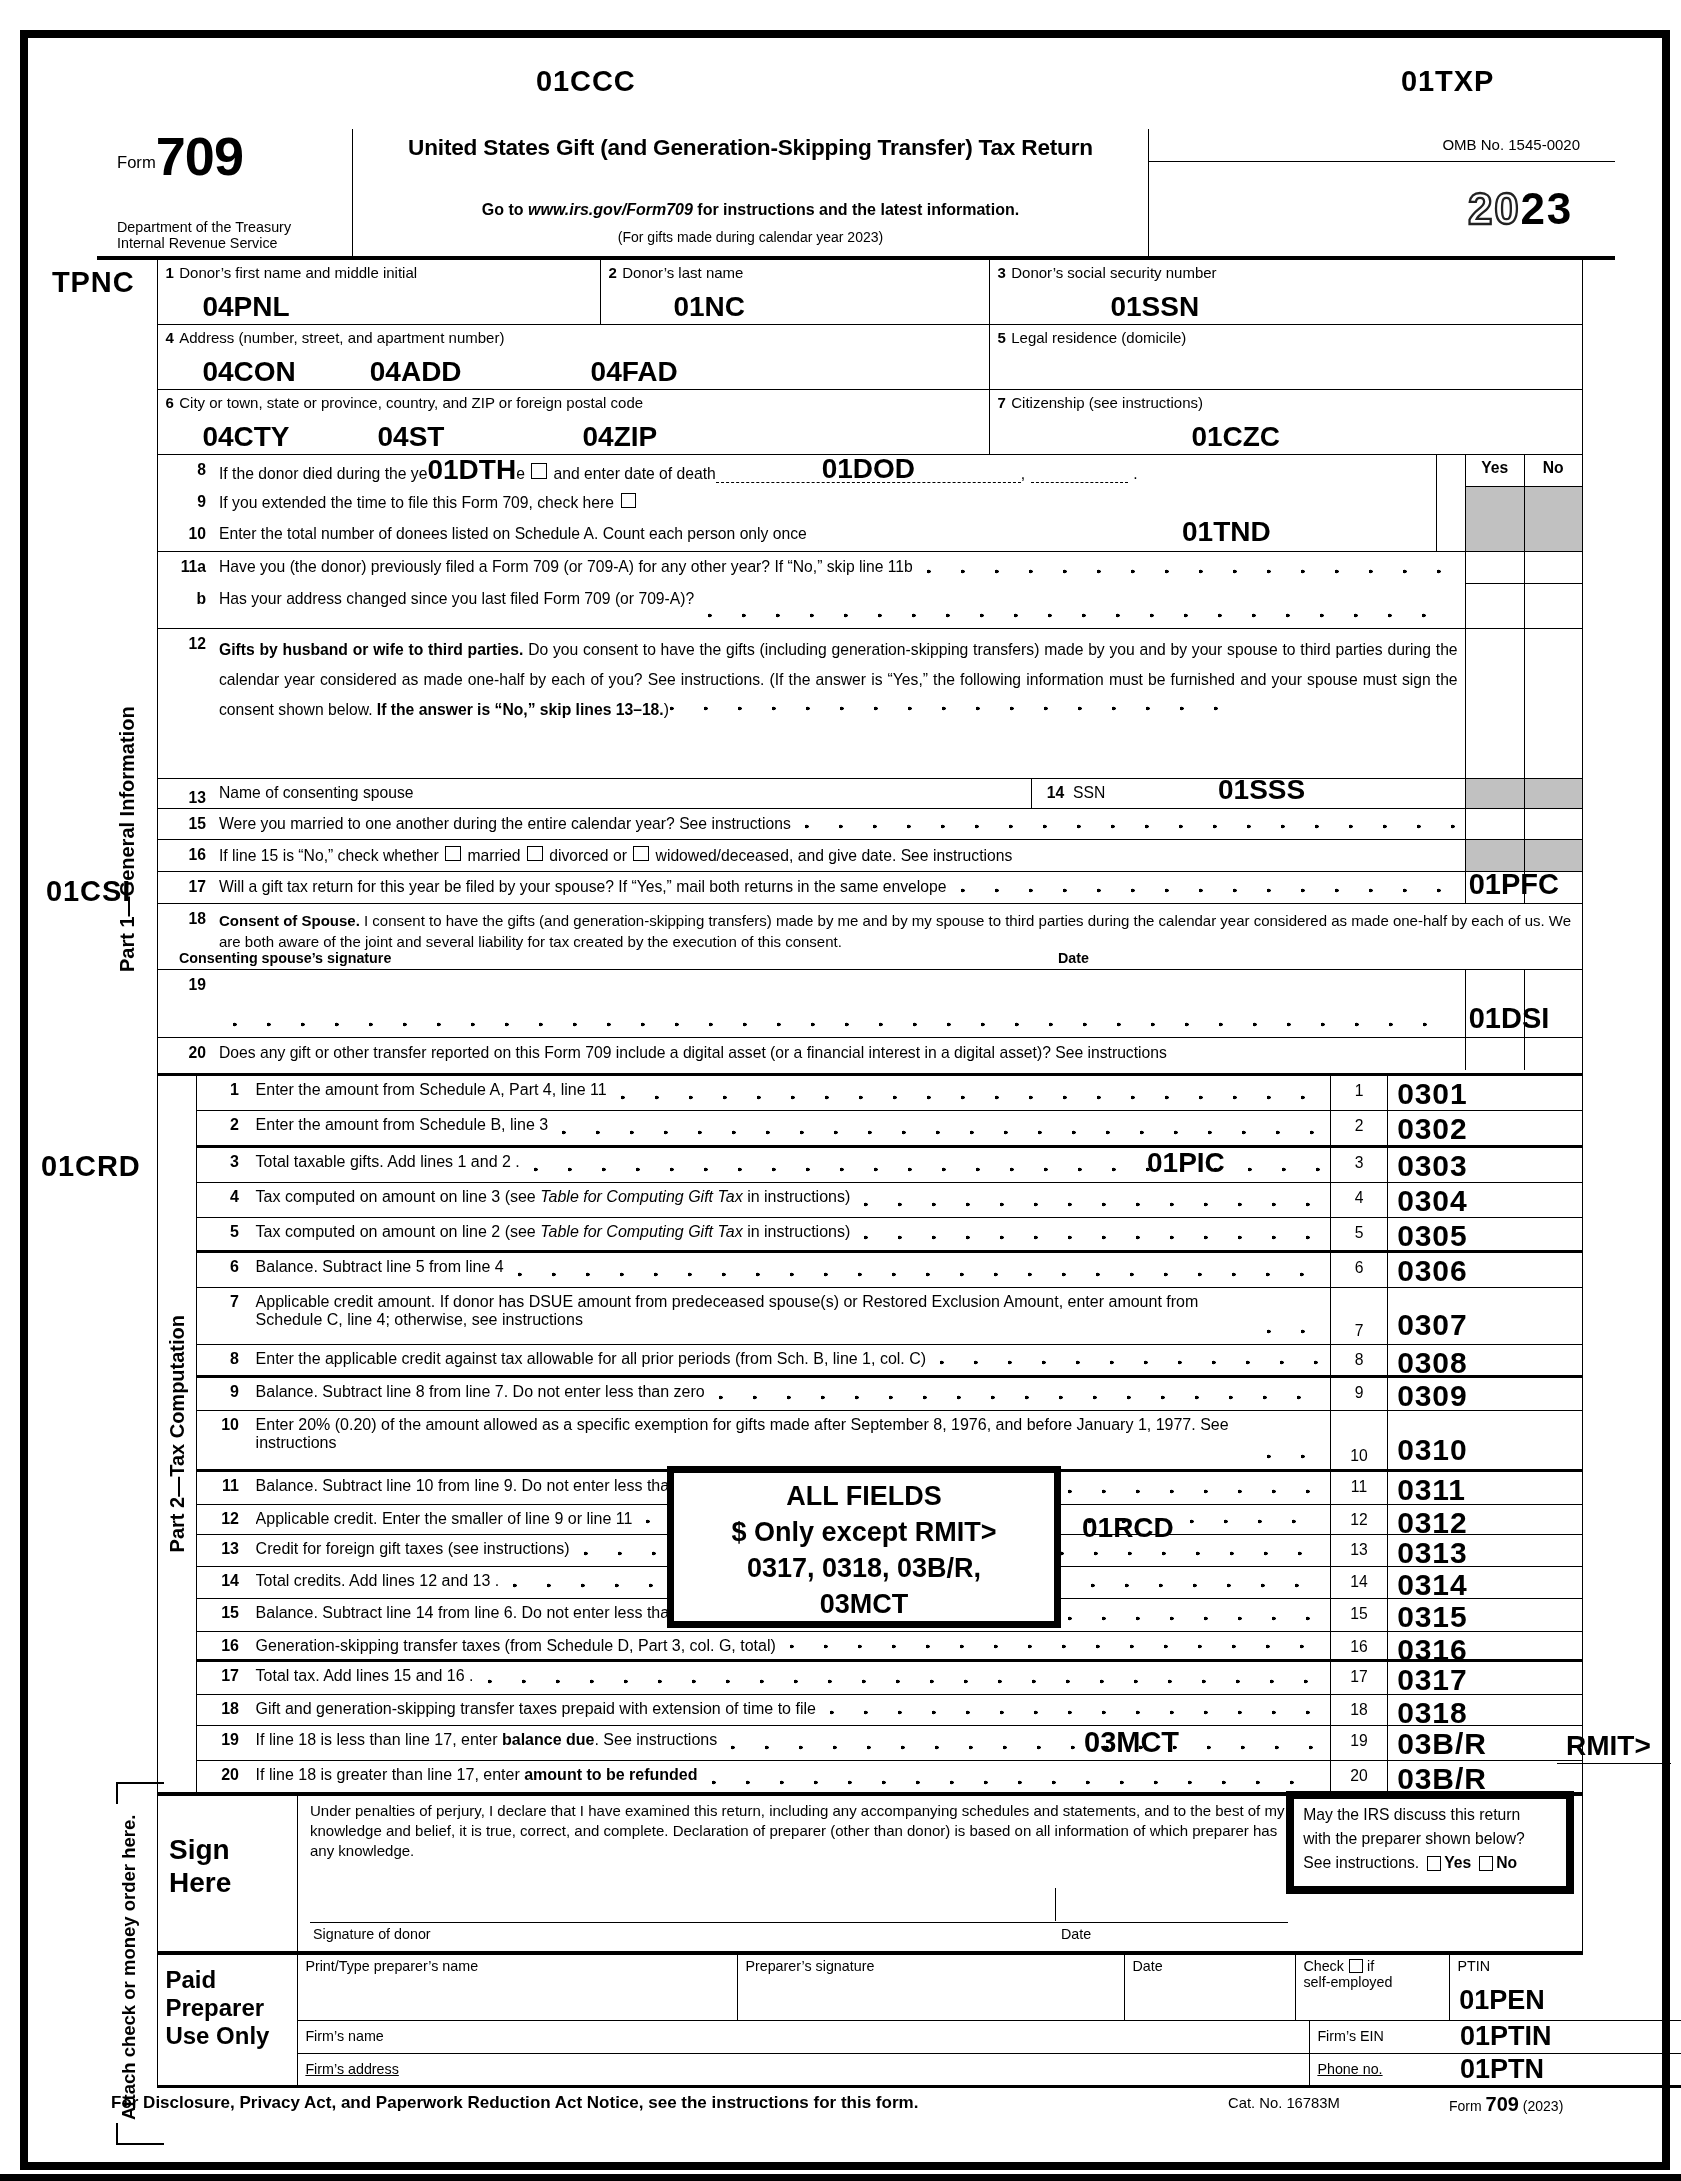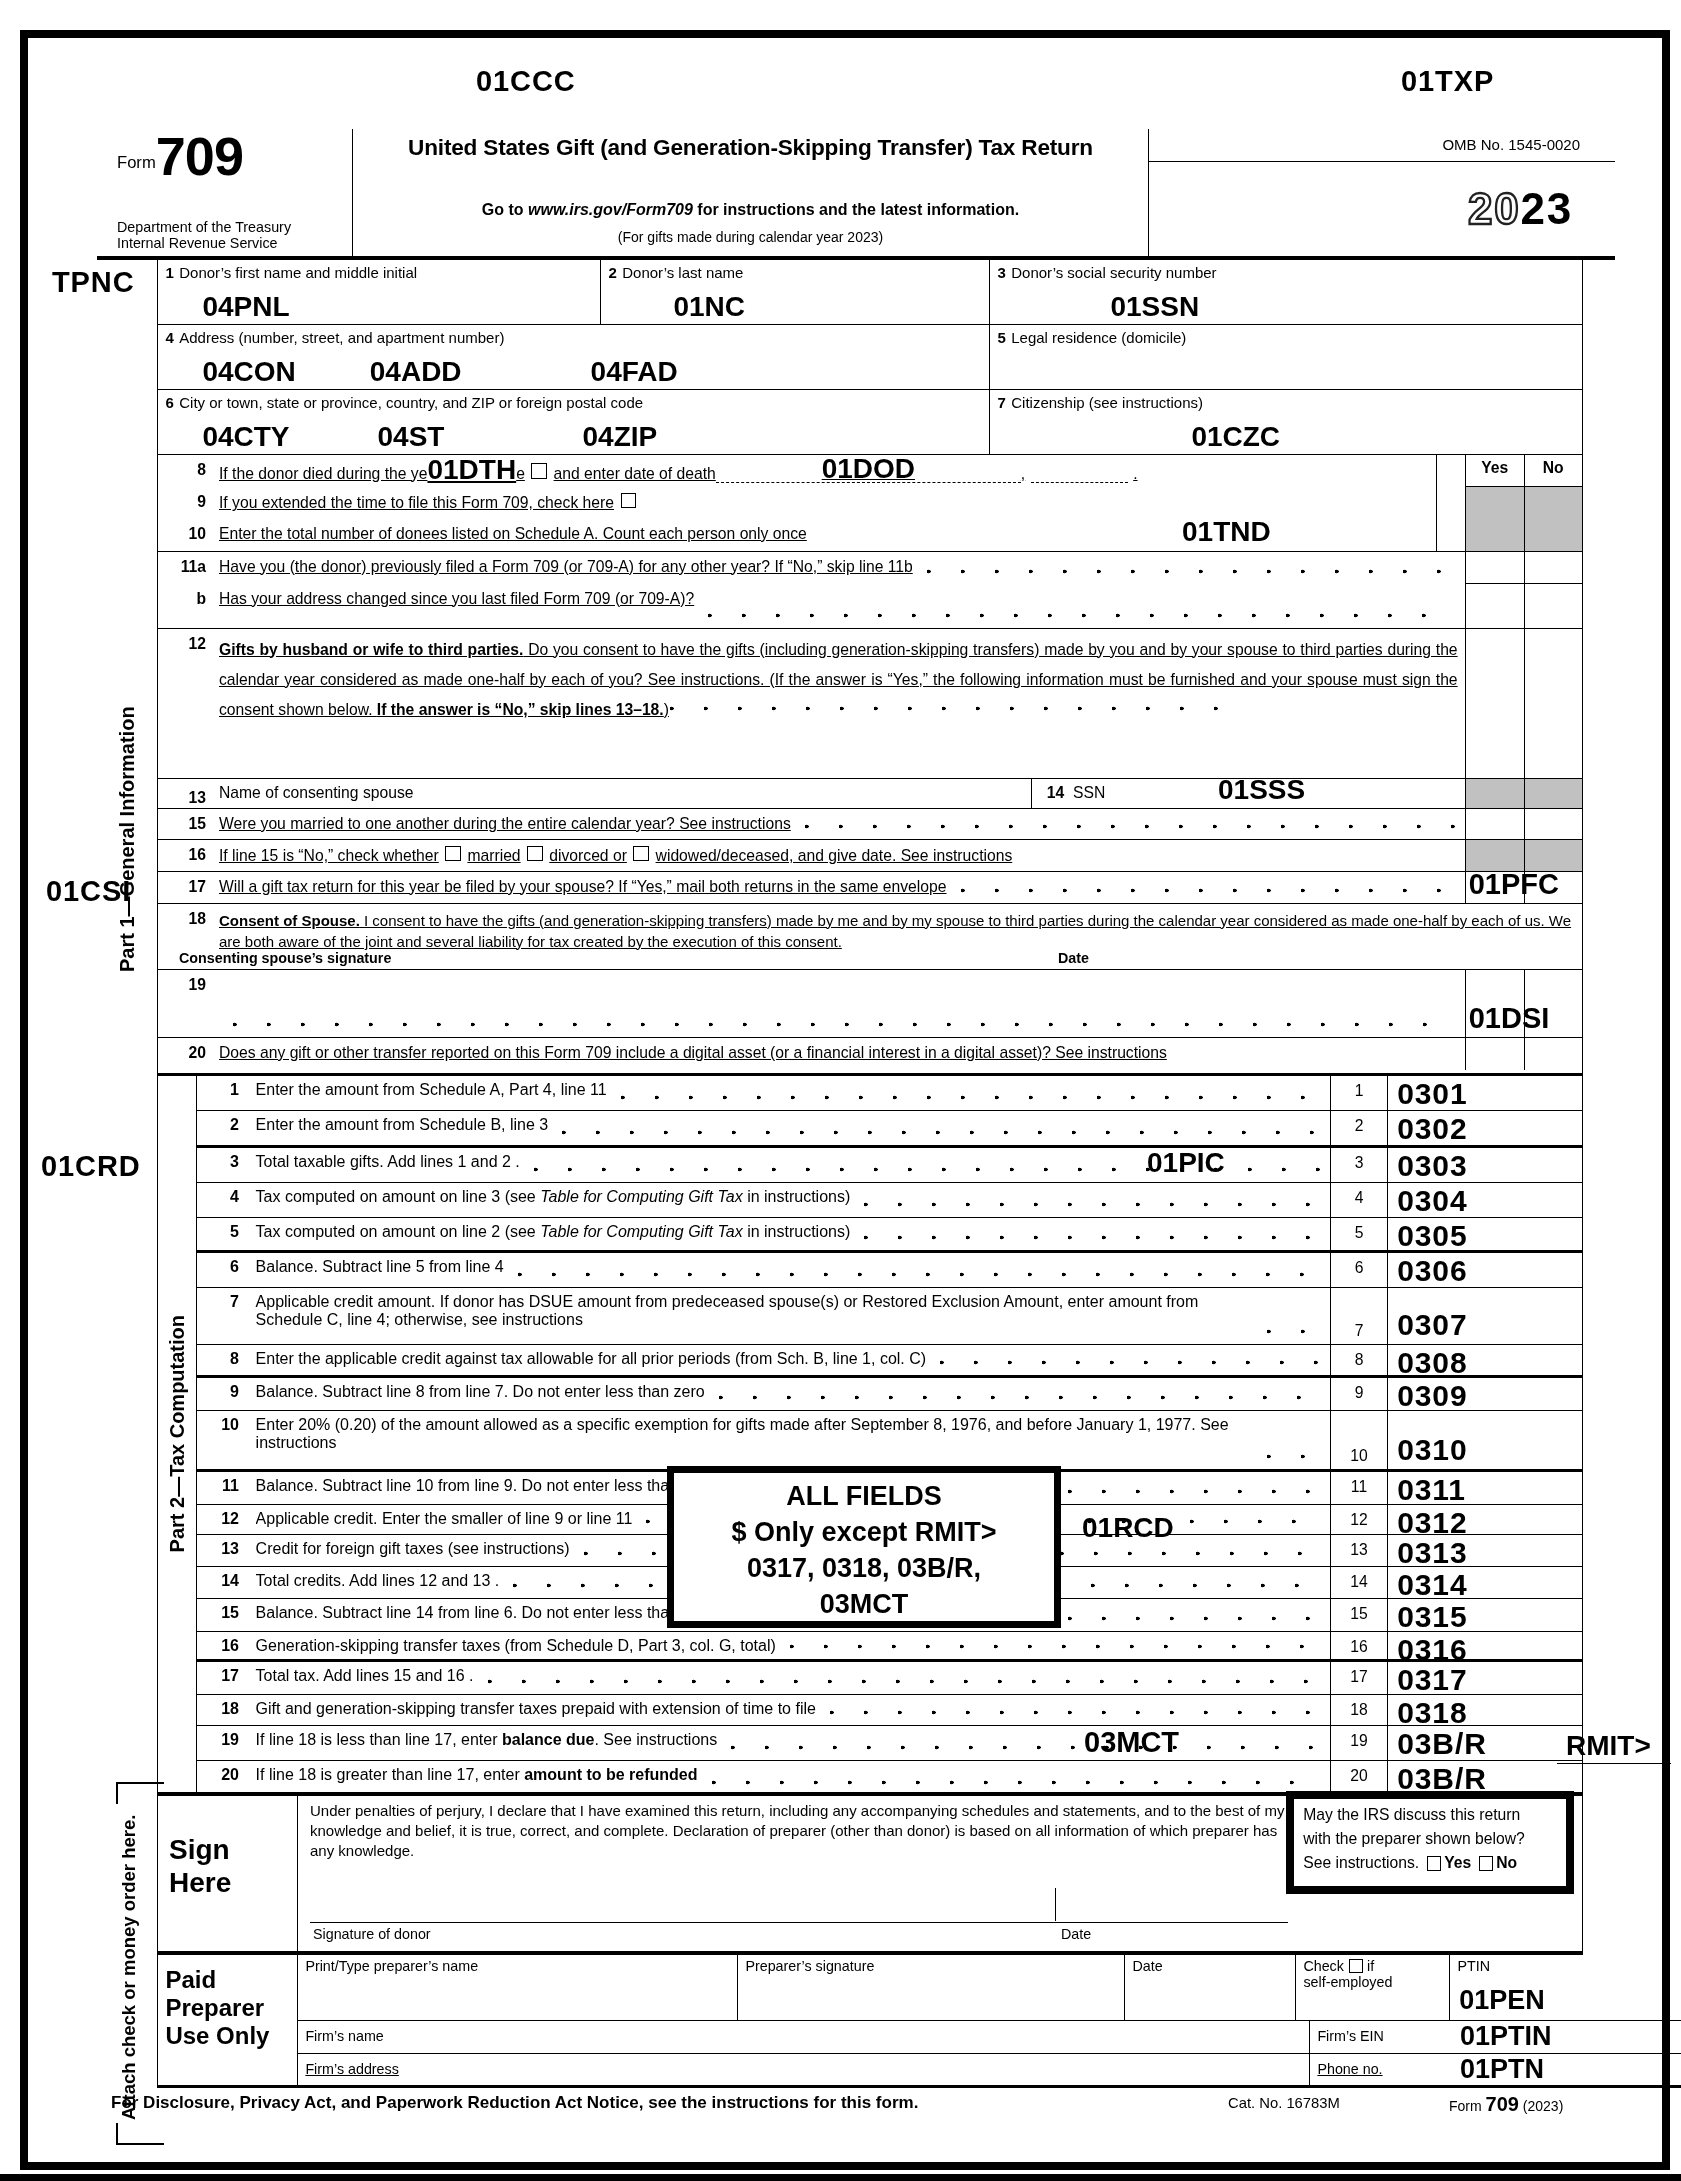--- a/index.html
+++ b/index.html
@@ -6,21 +6,21 @@
   html,body { background:#888; }
   .page {
     position: relative; width: 1682px; height: 2182px; background: #fff;
     font-family: "Liberation Sans", sans-serif; color: #000; overflow: hidden;
     margin: 0 auto;
   }
   .frame { position:absolute; left:20px; top:30px; width:1650px; height:2140px; border:8.3px solid #000; }
   .bottom-strip { position:absolute; left:0; top:2174px; width:1682px; height:7.4px; background:#000; }
 
   .topcode { position:absolute; top:65px; font-size:29px; font-weight:bold; letter-spacing:0.9px; }
-  #code-ccc { left:476px; } #code-txp { left:1401px; }
+  #code-ccc { left:536px; } #code-txp { left:1401px; }
 
   
   .header { position:absolute; left:97px; top:129px; width:1518px; height:131px; display:flex; border-bottom:4.6px solid #000; }
   .colA { width:256px; border-right:1.8px solid #000; position:relative; padding-left:20px; }
   .formline { display:flex; align-items:flex-end; margin-top:1.8px; }
   .fw { font-size:16.6px; padding-bottom:7.4px; }
   .fnum { font-size:54px; font-weight:bold; letter-spacing:-0.9px; line-height:50px; }
   .agency { position:absolute; left:20px; bottom:4.6px; font-size:14.3px; line-height:15.7px; }
   .colB { flex:1; border-right:1.8px solid #000; position:relative; text-align:center; }
   .title { margin-top:5.5px; font-size:22.6px; font-weight:bold; letter-spacing:-0.2px; }
@@ -48,21 +48,21 @@
   .cellrow { display:flex; border-bottom:1.8px solid #000; }
   .cell { position:relative; display:flex; flex-direction:column; padding:3.7px 0 0 7.4px; }
   .cell.br { border-right:1.8px solid #000; }
   .lab { font-size:15px; }
   .lab b { margin-right:5.5px; }
   .val { font-weight:bold; font-size:28px; margin:auto 0 2.8px 0; white-space:nowrap; line-height:28px; }
   .val span { display:inline-block; }
 
   .p1row { position:relative; display:flex; align-items:stretch; }
   .rn { width:61px; text-align:right; padding-right:13px; font-weight:bold; font-size:15.7px; padding-top:5.5px; flex:none; }
-  .rb { flex:1; display:flex; align-items:baseline; font-size:15.7px; padding-top:5.5px; min-width:0;text-decoration:underline; }
+  .rb { flex:1; display:flex; align-items:baseline; font-size:15.7px; padding-top:5.5px; min-width:0; }
   .ynb { width:117px; flex:none; display:flex; position:relative; }
   .ynb .c { flex:1; border-left:1.8px solid #000; }
   .bb2 { border-bottom:1.8px solid #000; }
   .dots { flex:1 1 28px; min-width:22px; align-self:flex-end; height:12px; margin:0 9.2px 6.5px 13px;
           background-image:radial-gradient(circle at 2.8px 5.5px, #000 1.7px, transparent 2.1px);
           background-size:34px 12px; background-repeat:repeat-x; }
   .dotsinline { display:inline-block; width:572px; height:12px;
           background-image:radial-gradient(circle at 2.8px 5.5px, #000 1.7px, transparent 2.1px);
           background-size:34px 12px; background-repeat:repeat-x; }
   .bigcode { font-weight:bold; font-size:28px; line-height:18.5px; white-space:nowrap; }

